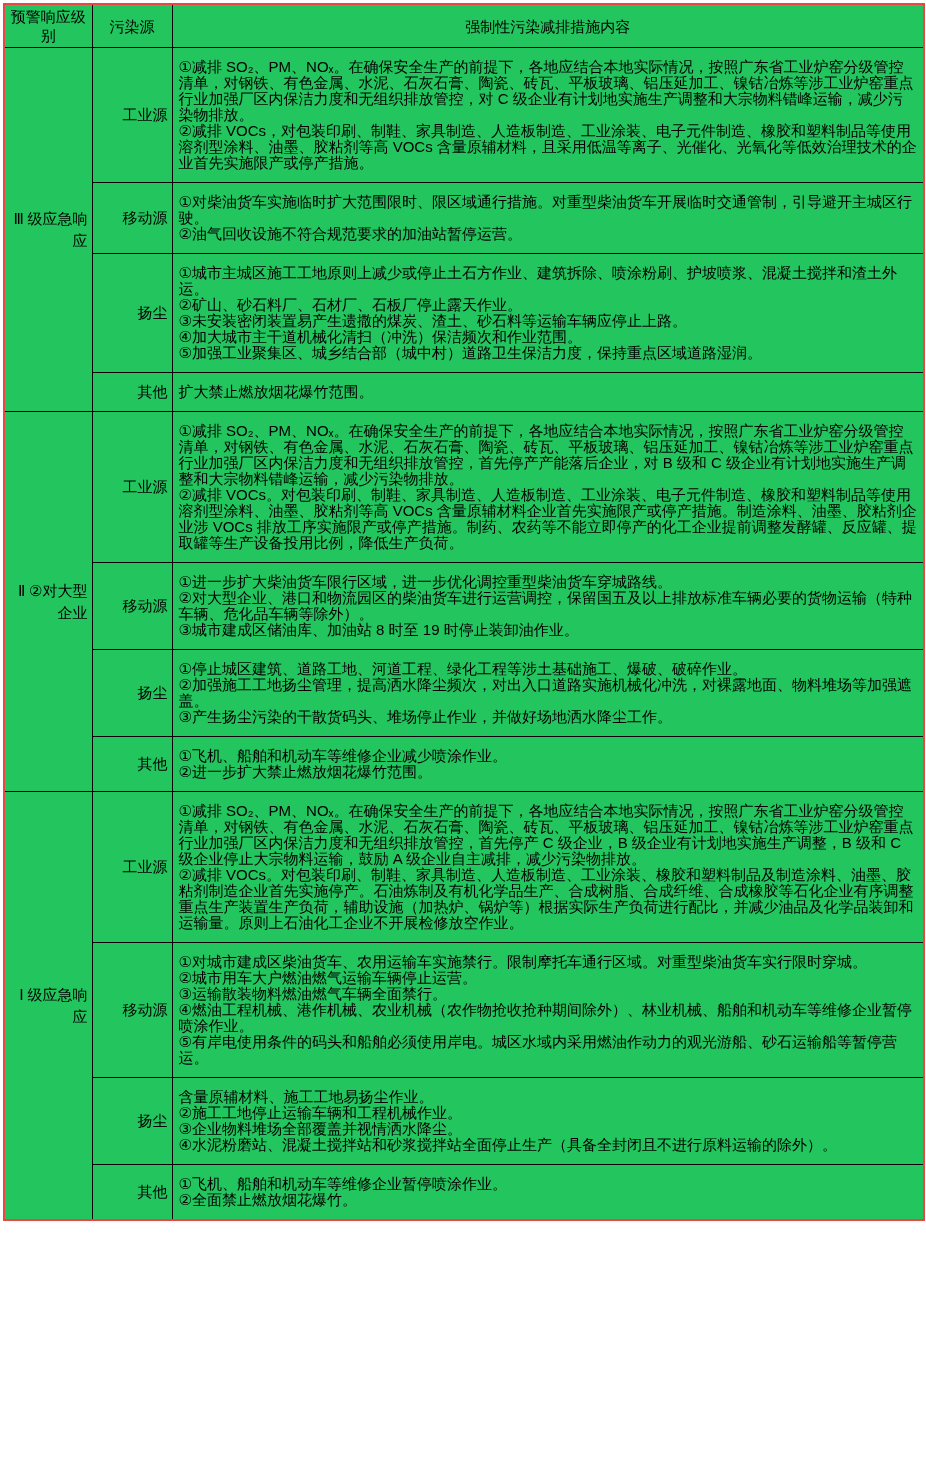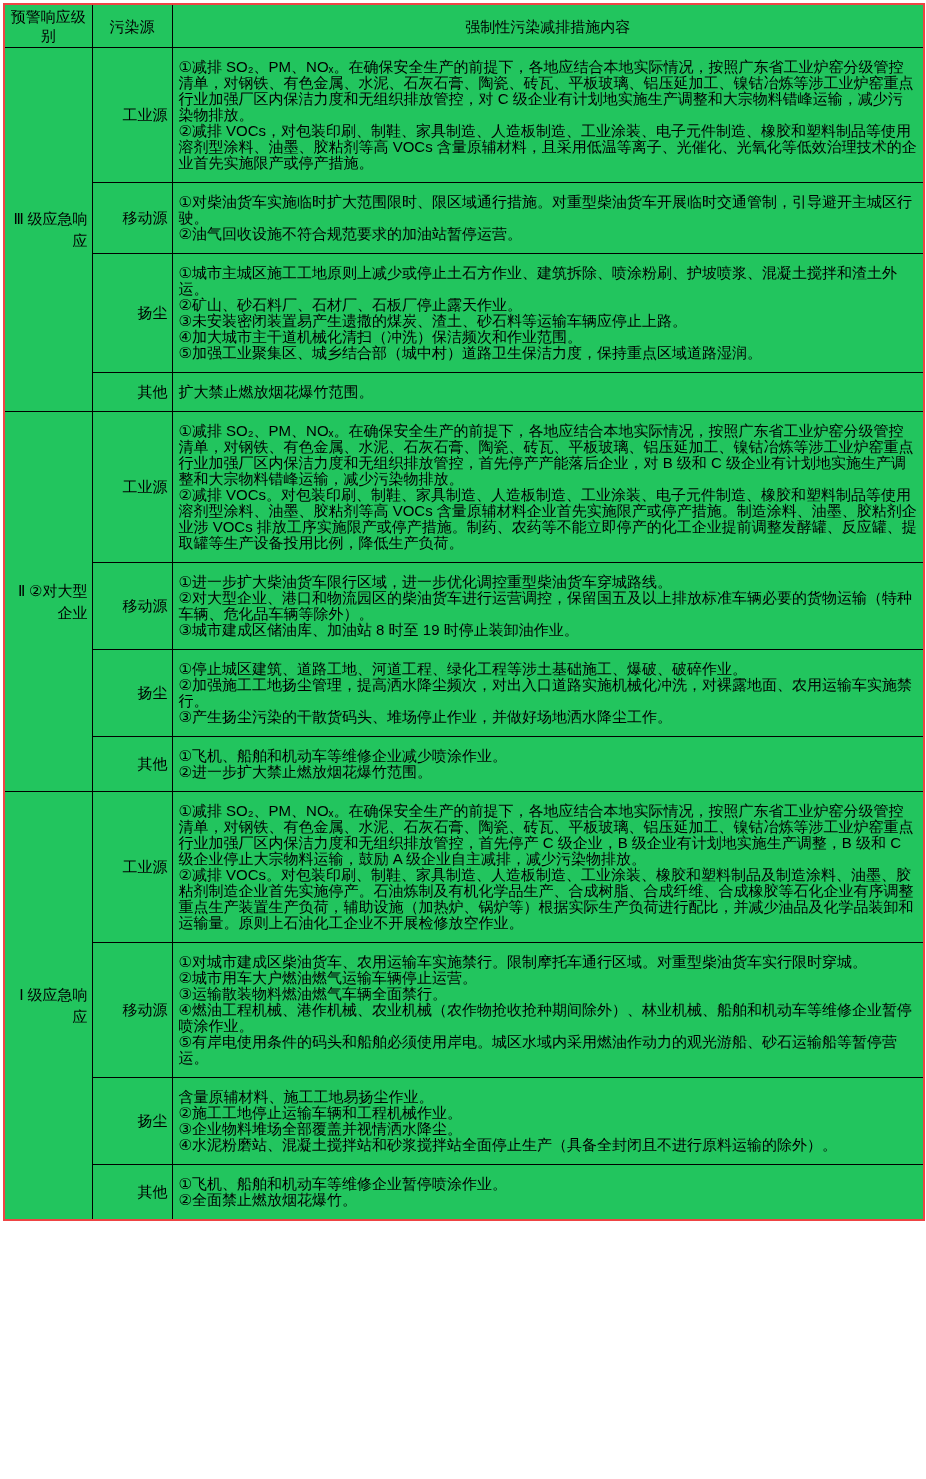--- a/index.html
+++ b/index.html
@@ -113,21 +113,21 @@
       </tr>
       <tr>
         <td class="source">移动源</td>
         <td class="measures">①进一步扩大柴油货车限行区域，进一步优化调控重型柴油货车穿城路线。
 ②对大型企业、港口和物流园区的柴油货车进行运营调控，保留国五及以上排放标准车辆必要的货物运输（特种车辆、危化品车辆等除外）。
 ③城市建成区储油库、加油站 8 时至 19 时停止装卸油作业。</td>
       </tr>
       <tr>
         <td class="source">扬尘</td>
         <td class="measures">①停止城区建筑、道路工地、河道工程、绿化工程等涉土基础施工、爆破、破碎作业。
-②加强施工工地扬尘管理，提高洒水降尘频次，对出入口道路实施机械化冲洗，对裸露地面、农用运输车实施禁行。
+②加强施工工地扬尘管理，提高洒水降尘频次，对出入口道路实施机械化冲洗，对裸露地面、物料堆场等加强遮盖。
 ③产生扬尘污染的干散货码头、堆场停止作业，并做好场地洒水降尘工作。</td>
       </tr>
       <tr>
         <td class="source">其他</td>
         <td class="measures">①飞机、船舶和机动车等维修企业减少喷涂作业。
 ②进一步扩大禁止燃放烟花爆竹范围。</td>
       </tr>
 
       <tr>
         <td class="level" rowspan="4">Ⅰ 级应急响应</td>

